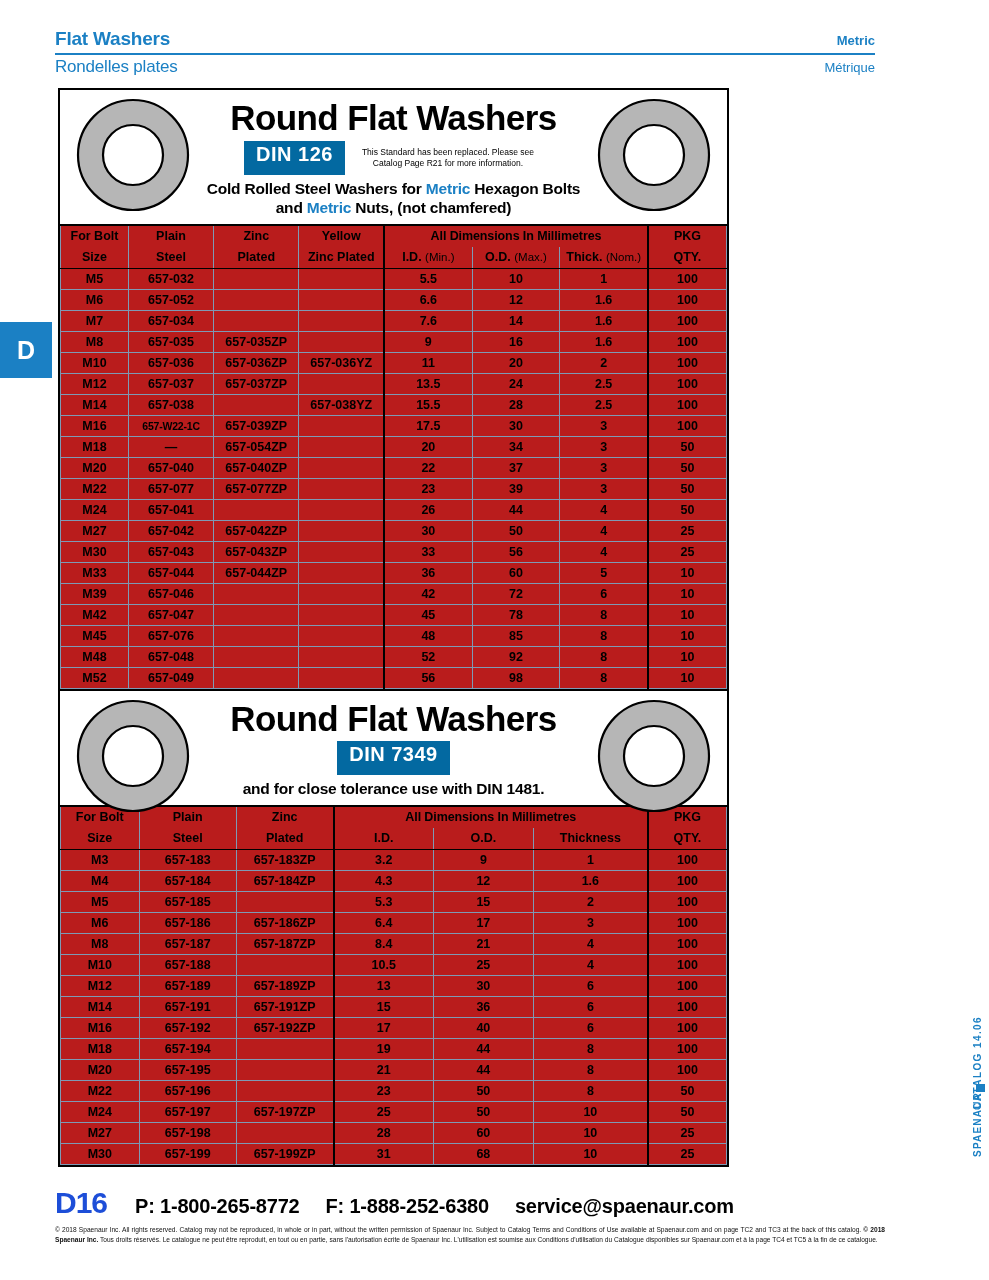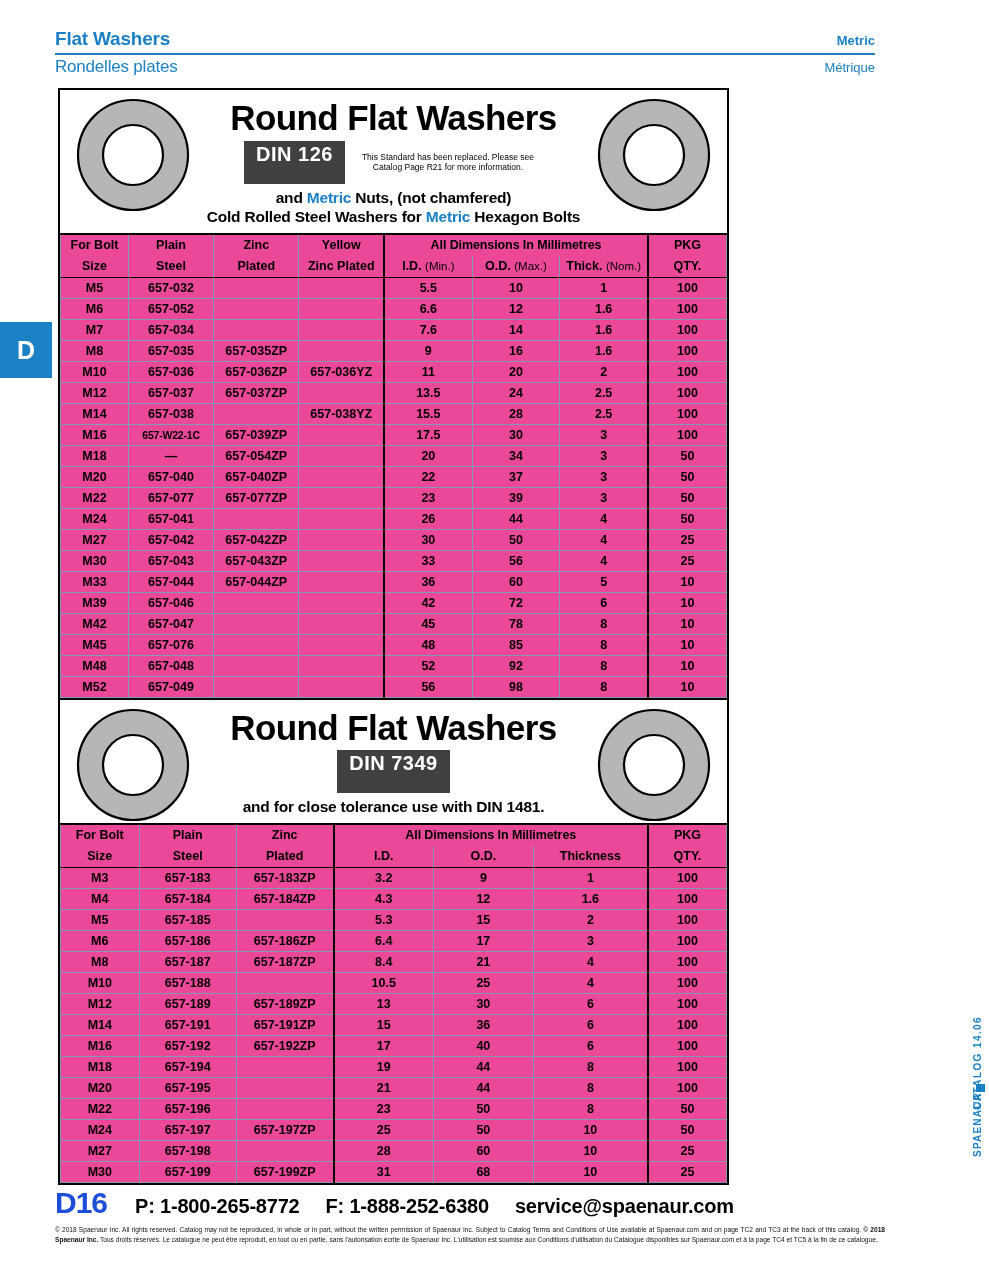--- a/index.html
+++ b/index.html
@@ -104,25 +104,25 @@
     margin: 2px 0 4px 0;
   }
   .din-line {
     display: flex;
     align-items: center;
     justify-content: center;
     gap: 8px;
     margin-bottom: 4px;
   }
   .din-badge {
-    background: #404040;
+    background: #0369a1;
     color: #fff;
     font-size: 20px;
     font-weight: bold;
-    padding: 2px 12px 18px 12px;
+    padding: 2px 12px 9px 12px;
     letter-spacing: 0.5px;
     line-height: 1.15;
   }
   .din-note {
     font-size: 8.5px;
     line-height: 1.25;
     text-align: center;
     max-width: 190px;
   }
   .sect-sub {
@@ -131,21 +131,21 @@
     line-height: 1.25;
     letter-spacing: -0.2px;
     margin-top: 2px;
   }
   .blue { color: #1b80c4; }
 
   
   table.spec {
     width: 100%;
     border-collapse: collapse;
-    background: #ec4899;
+    background: #b91c1c;
     font-size: 12.5px;
     font-weight: bold;
     table-layout: fixed;
   }
   table.spec th, table.spec td {
     border: 1px solid #7e9ab5;
     text-align: center;
     padding: 0;
     height: 20px;
     line-height: 20px;
@@ -270,22 +270,22 @@
       </span>
 
       <div class="sect-title">Round Flat Washers</div>
 
       <div class="din-line">
         <span class="din-badge">DIN 126</span>
         <span class="din-note">This Standard has been replaced. Please see Catalog Page R21 for more information.</span>
       </div>
 
       <div class="sect-sub">
+        <div><span>Cold Rolled Steel Washers for </span><span class="blue">Metric</span><span> Hexagon Bolts</span></div>
         <div><span>and </span><span class="blue">Metric</span><span> Nuts,  (not chamfered)</span></div>
-        <div><span>Cold Rolled Steel Washers for </span><span class="blue">Metric</span><span> Hexagon Bolts</span></div>
       </div>
     </div>
 
     <table class="spec">
       <colgroup>
         <col style="width:10.2%">
           <col style="width:12.8%">
           <col style="width:12.8%">
           <col style="width:12.8%">
         <col style="width:13.2%">

